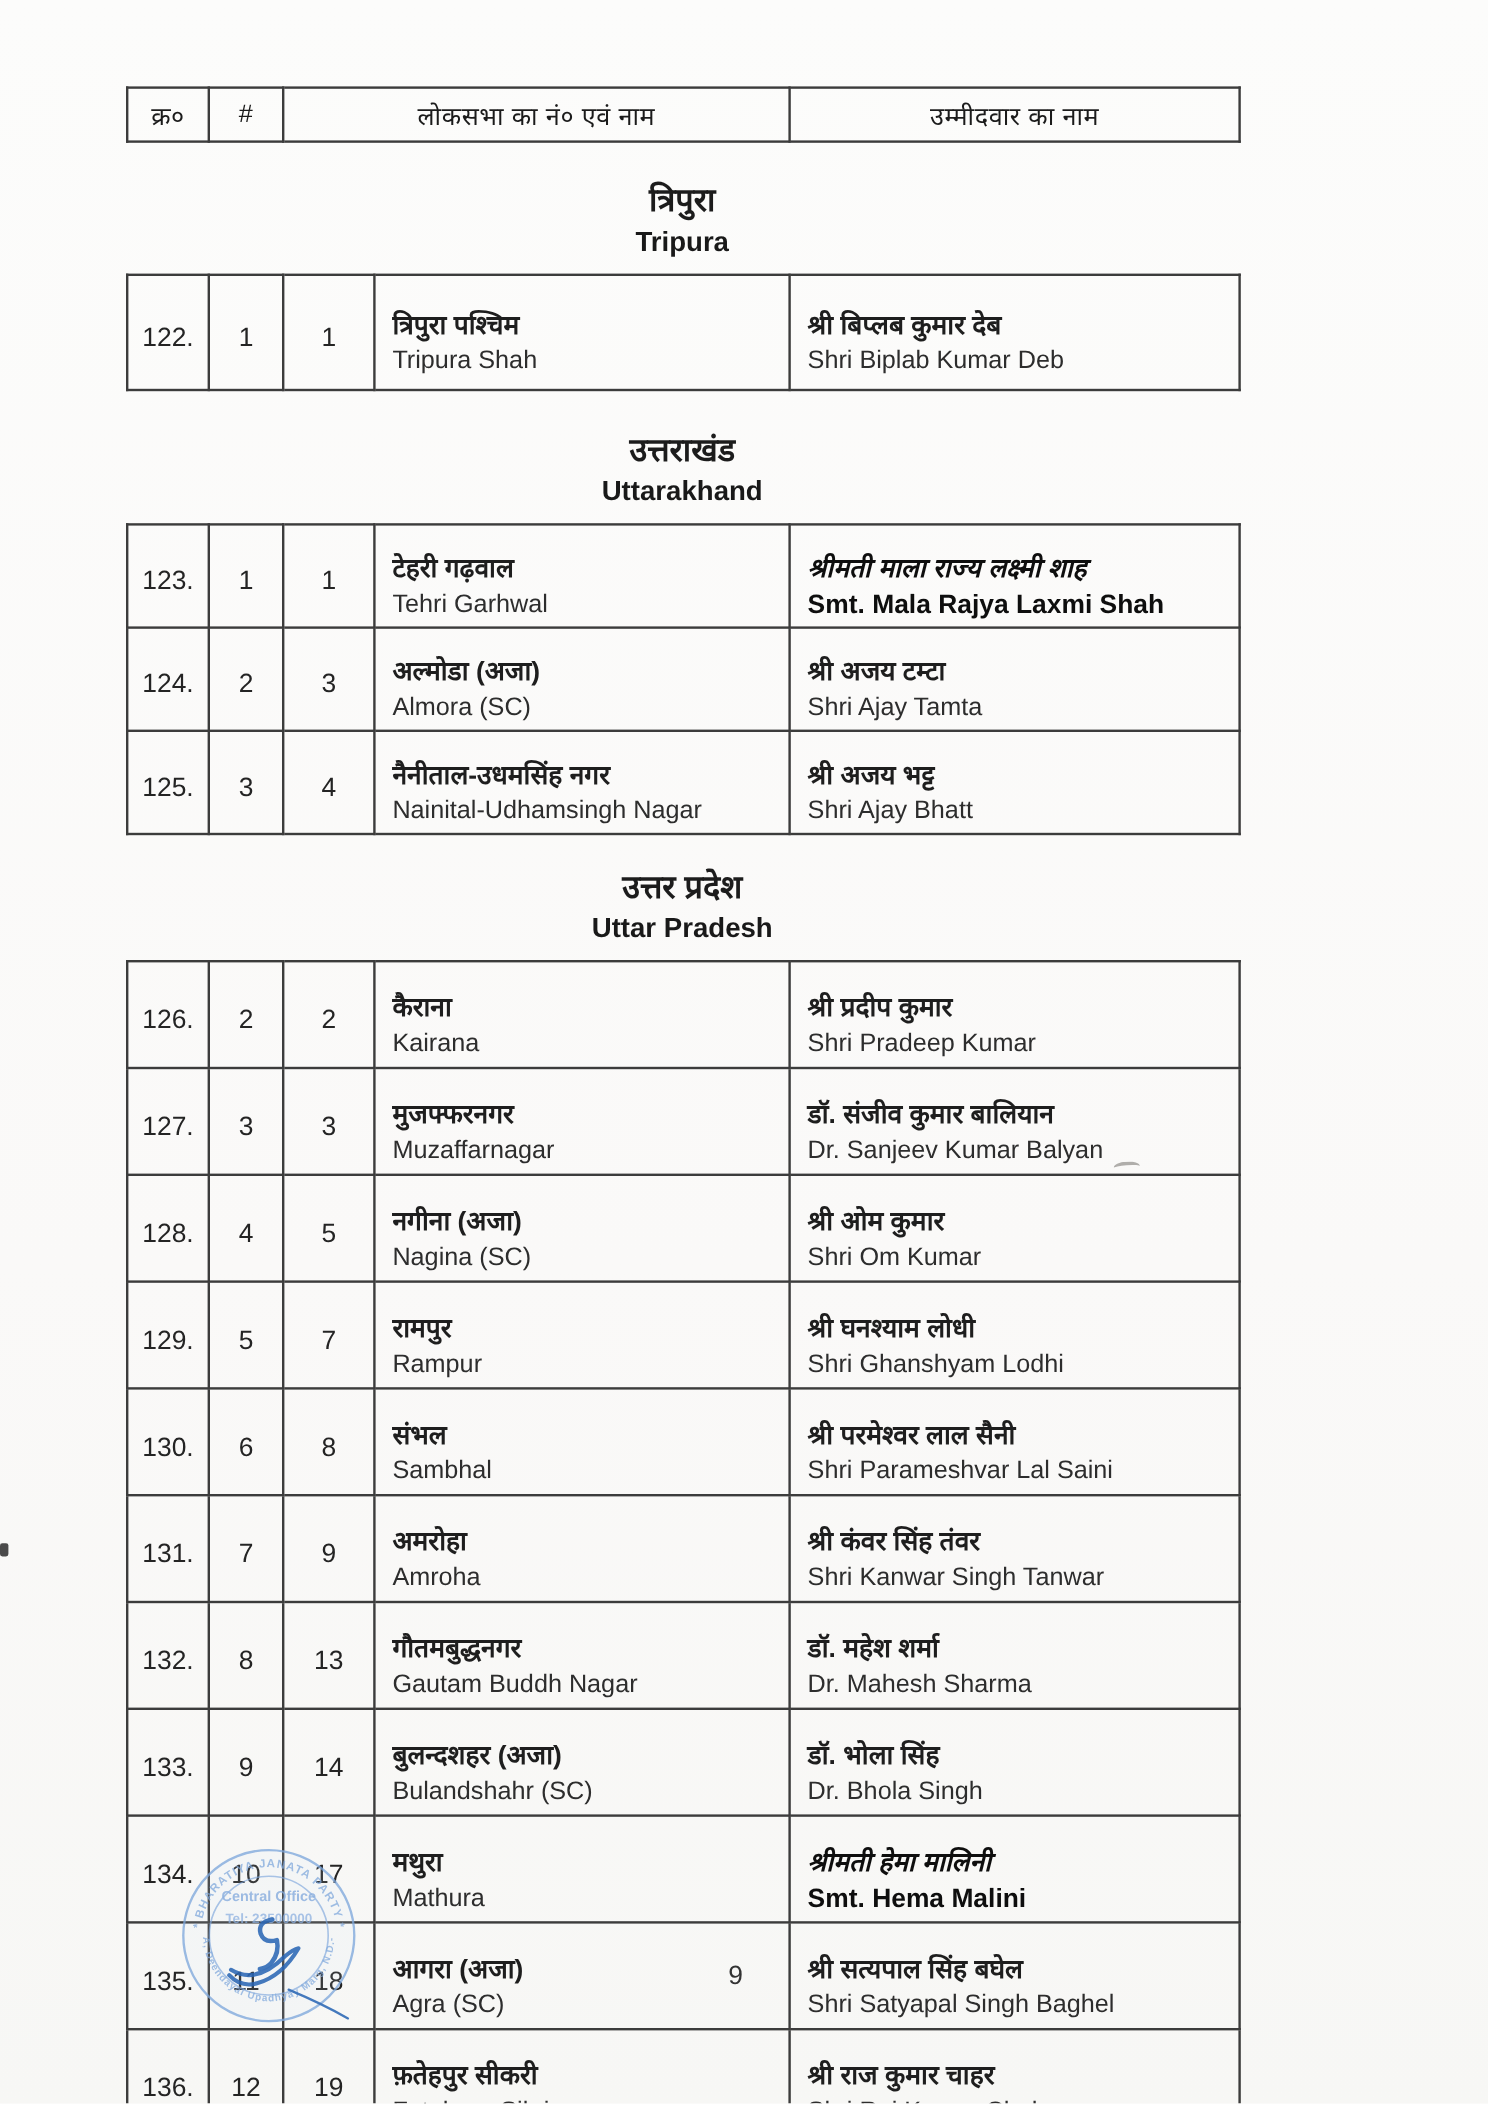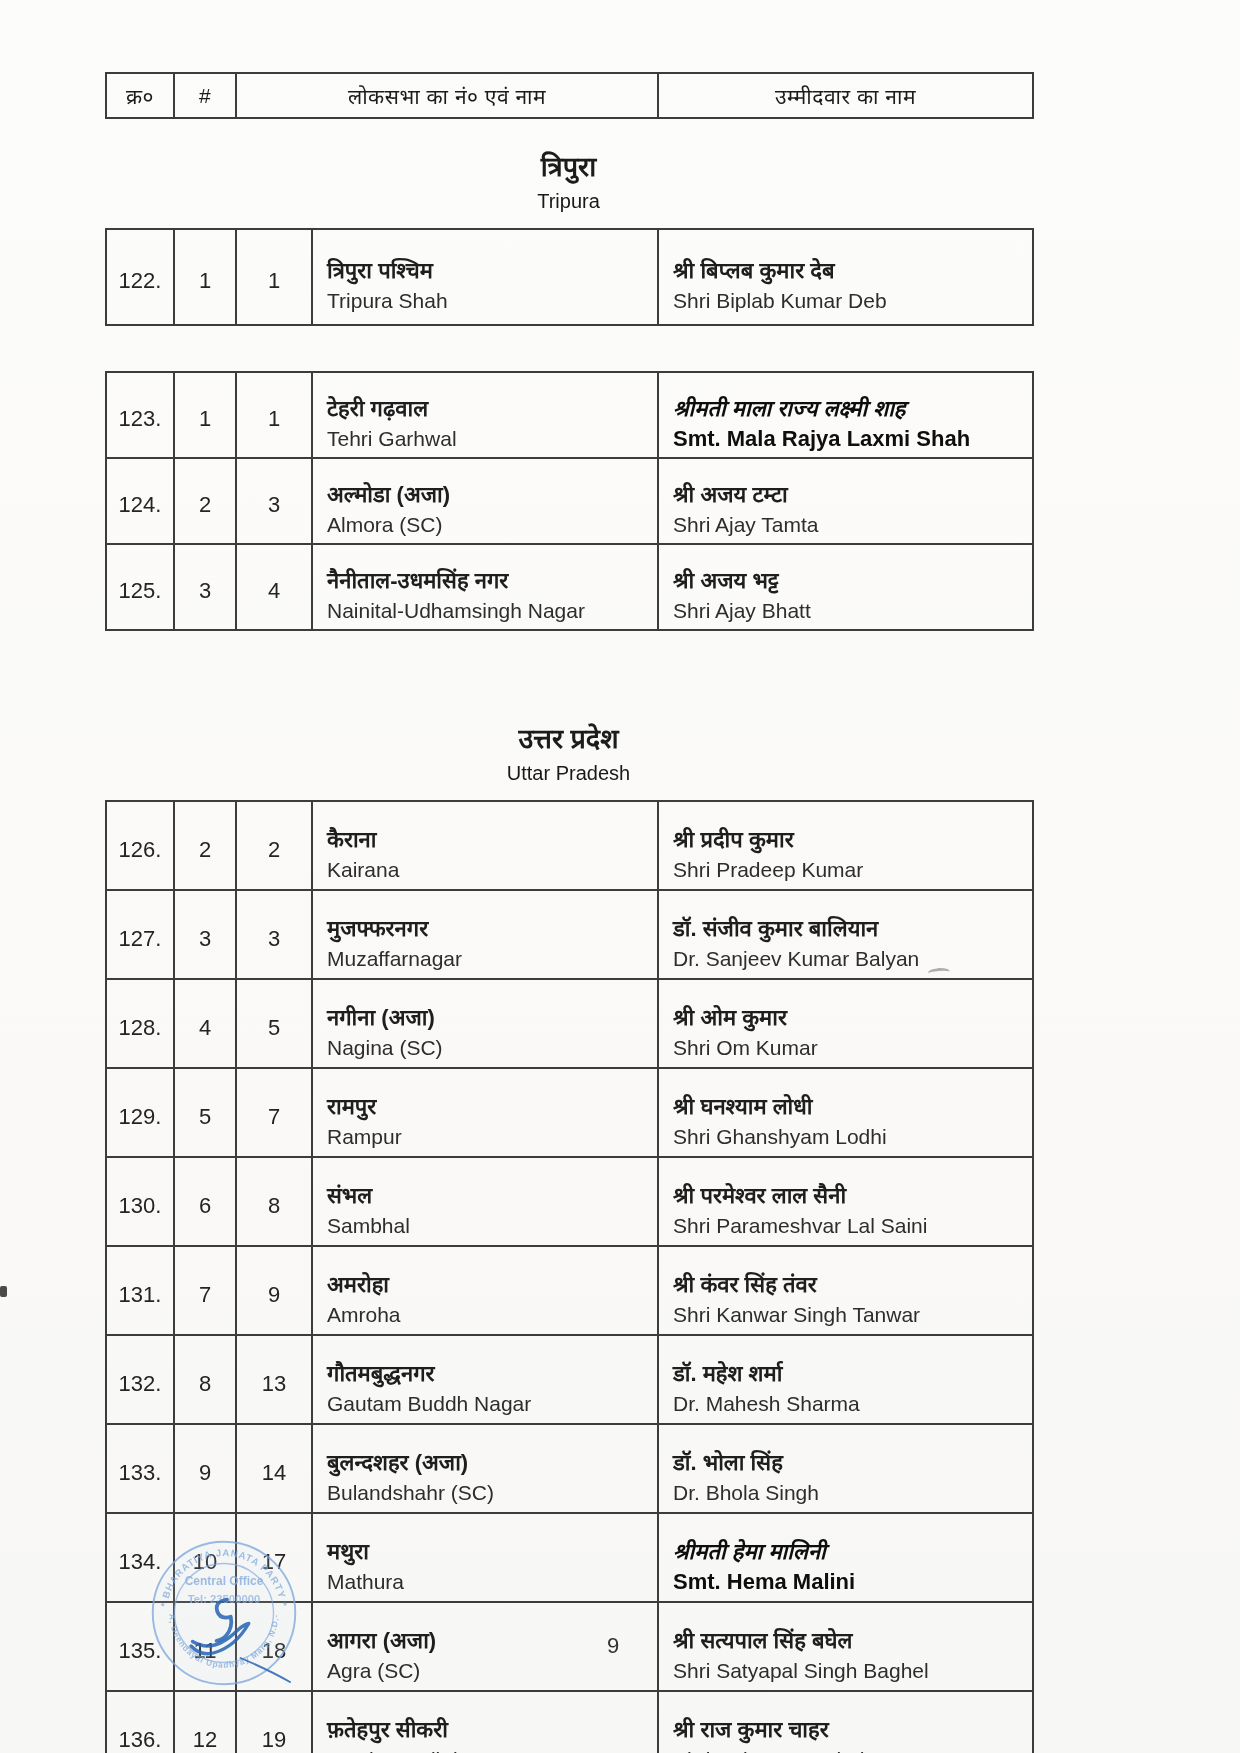--- a/index.html
+++ b/index.html
@@ -18,21 +18,21 @@
     height:45px; text-align:center; vertical-align:middle;
     font-weight:400; font-size:21px; color:#1b1b1b; letter-spacing:.5px;
   }
 
   
   #sections section { position:absolute; left:105px; width:927px; }
   #sections section:nth-of-type(1) { top:150px; }
   #sections section:nth-of-type(2) { top:358px; }
   #sections section:nth-of-type(3) { top:722px; }
   .sec-title-hi { text-align:center; font-size:27px; font-weight:700; line-height:34px; color:#1c1c1c; }
-  .sec-title-en { text-align:center; font-size:20px; font-weight:400; line-height:28px; margin-top:3px; color:#191919; }
+  .sec-title-en { text-align:center; font-size:23px; font-weight:700; line-height:28px; margin-top:3px; color:#191919; }
   #sections section .grid { margin-top:13px; }
   .body-grid tr { height:89px; }
   #sections section:nth-of-type(1) .body-grid tr { height:96px; }
   #sections section:nth-of-type(2) .body-grid tr { height:75px; }
 
   .cell.num { text-align:center; vertical-align:middle; font-size:22px; color:#242424; padding-top:8px; }
   .cell.txt { vertical-align:middle; padding:20px 8px 4px 14px; }
   .hi  { font-size:22px; font-weight:600; line-height:31px; color:#1e1e1e; white-space:nowrap; }
   .en  { font-size:21px; font-weight:400; line-height:29px; color:#2d2d2d; white-space:nowrap; }
   .bold .hi { font-weight:700; color:#0e0e0e;font-style:italic; }
@@ -99,20 +99,22 @@
       <td class="cell txt cand">
         <div class="hi">श्री बिप्लब कुमार देब</div>
         <div class="en">Shri Biplab Kumar Deb</div>
       </td>
     </tr>
   </tbody>
       </table>
     </section>
 
     <section class="section">
+      <div class="sec-title-hi">उत्तराखंड</div>
+      <div class="sec-title-en">Uttarakhand</div>
       <table class="grid body-grid">
         <colgroup>
             <col style="width:68px">
             <col style="width:62px">
             <col style="width:76px">
             <col style="width:346px">
             <col style="width:375px">
           </colgroup>
         <tbody>
     <tr>

